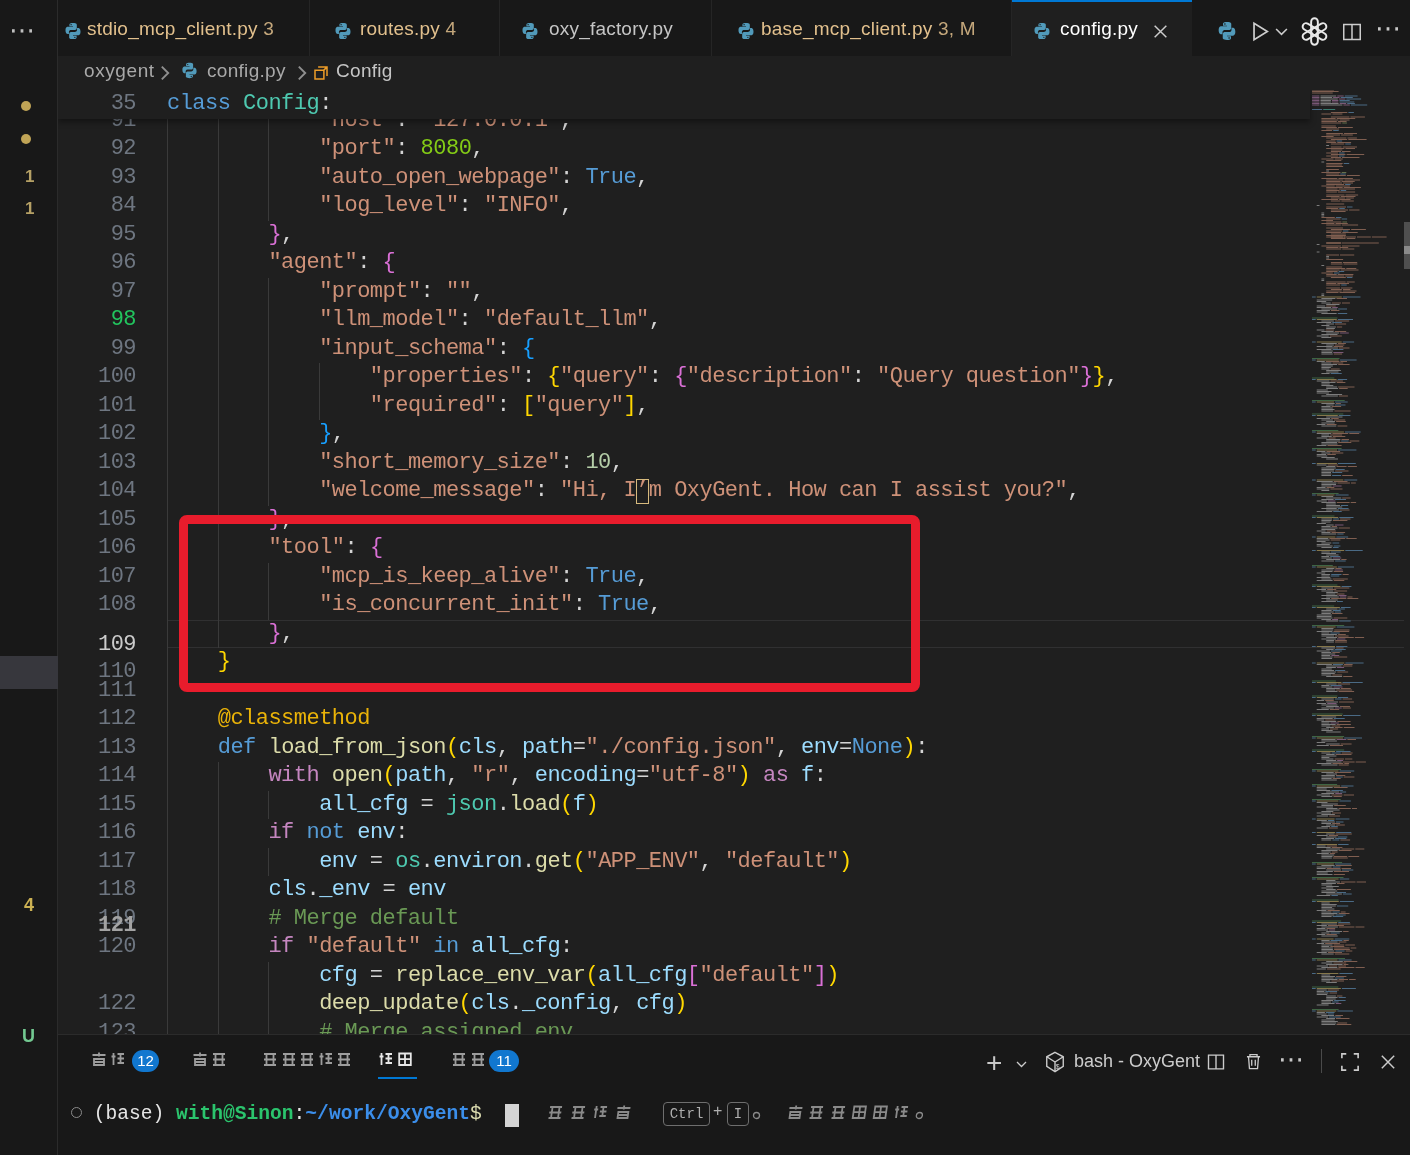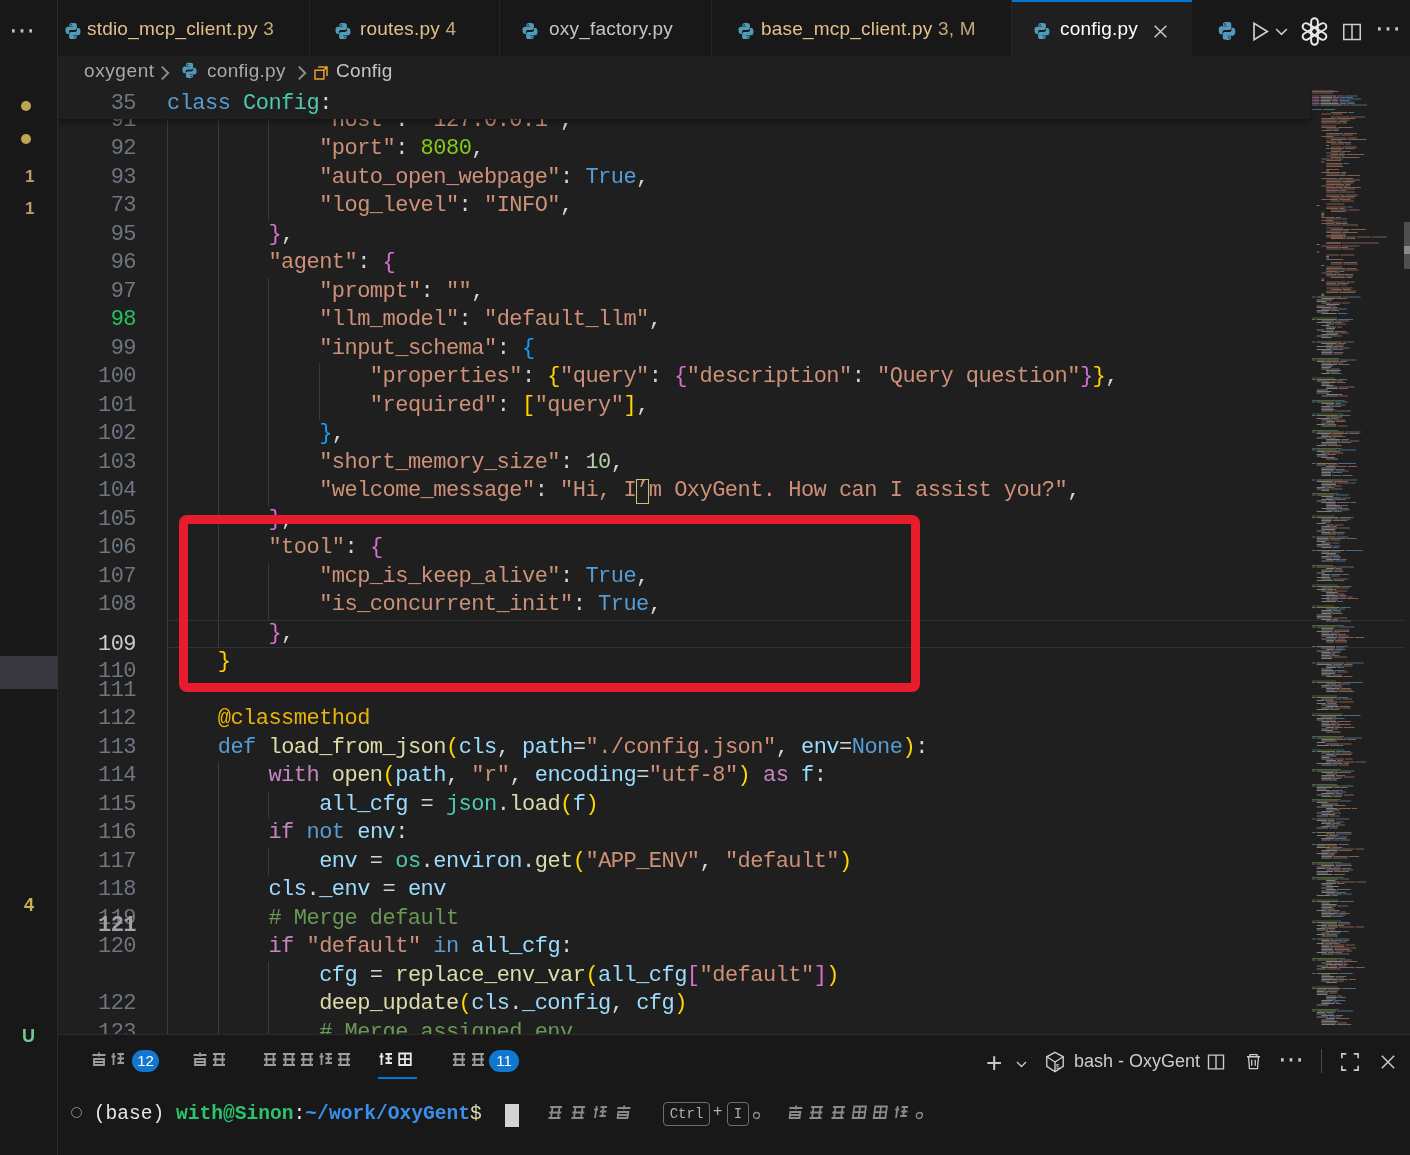--- a/index.html
+++ b/index.html
@@ -157,21 +157,21 @@
 <div class="ig" style="left:210.4px;top:187.75px;height:228.00px"></div>
 <div class="ig" style="left:210.4px;top:472.75px;height:57.00px"></div>
 <div class="ig" style="left:210.4px;top:700.75px;height:28.50px"></div>
 <div class="ig" style="left:210.4px;top:757.75px;height:28.50px"></div>
 <div class="ig" style="left:210.4px;top:871.75px;height:72.25px"></div>
 <div class="ig" style="left:261.1px;top:273.25px;height:57.00px"></div>
 
  <div class="ln" style="top:16.75px;color:#6e7681;font-weight:normal">91</div>
 <div class="ln" style="top:45.25px;color:#6e7681;font-weight:normal">92</div>
 <div class="ln" style="top:73.75px;color:#6e7681;font-weight:normal">93</div>
-<div class="ln" style="top:102.25px;color:#6e7681;font-weight:normal">73</div>
+<div class="ln" style="top:102.25px;color:#6e7681;font-weight:normal">84</div>
 <div class="ln" style="top:130.75px;color:#6e7681;font-weight:normal">95</div>
 <div class="ln" style="top:159.25px;color:#6e7681;font-weight:normal">96</div>
 <div class="ln" style="top:187.75px;color:#6e7681;font-weight:normal">97</div>
 <div class="ln" style="top:216px;color:#22c55e;font-weight:normal">98</div>
 <div class="ln" style="top:244.75px;color:#6e7681;font-weight:normal">99</div>
 <div class="ln" style="top:273.25px;color:#6e7681;font-weight:normal">100</div>
 <div class="ln" style="top:301.75px;color:#6e7681;font-weight:normal">101</div>
 <div class="ln" style="top:330.25px;color:#6e7681;font-weight:normal">102</div>
 <div class="ln" style="top:358.75px;color:#6e7681;font-weight:normal">103</div>
 <div class="ln" style="top:387.25px;color:#6e7681;font-weight:normal">104</div>

